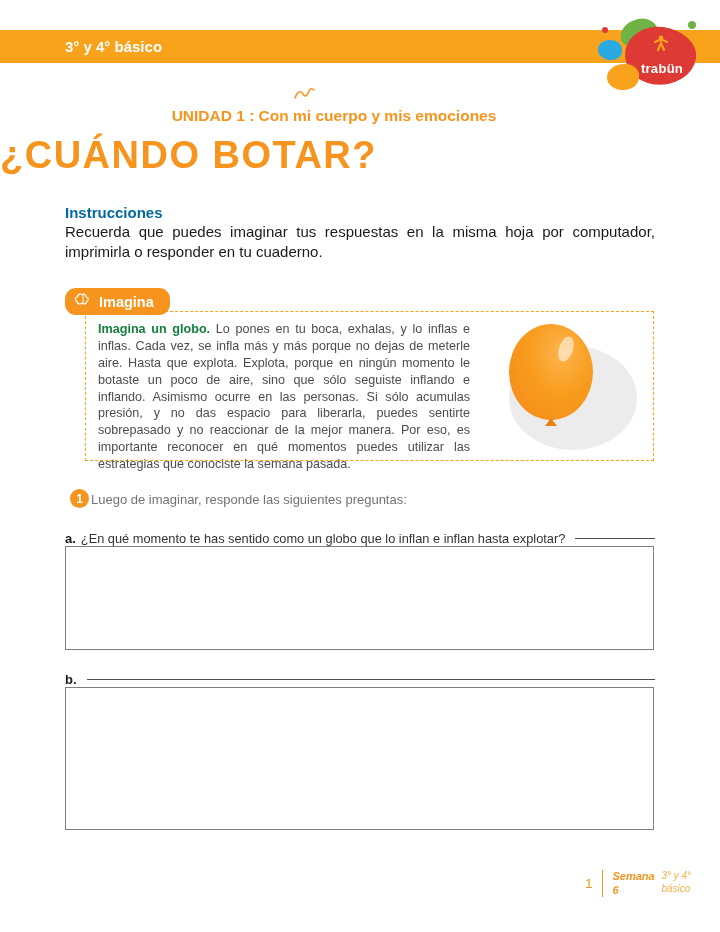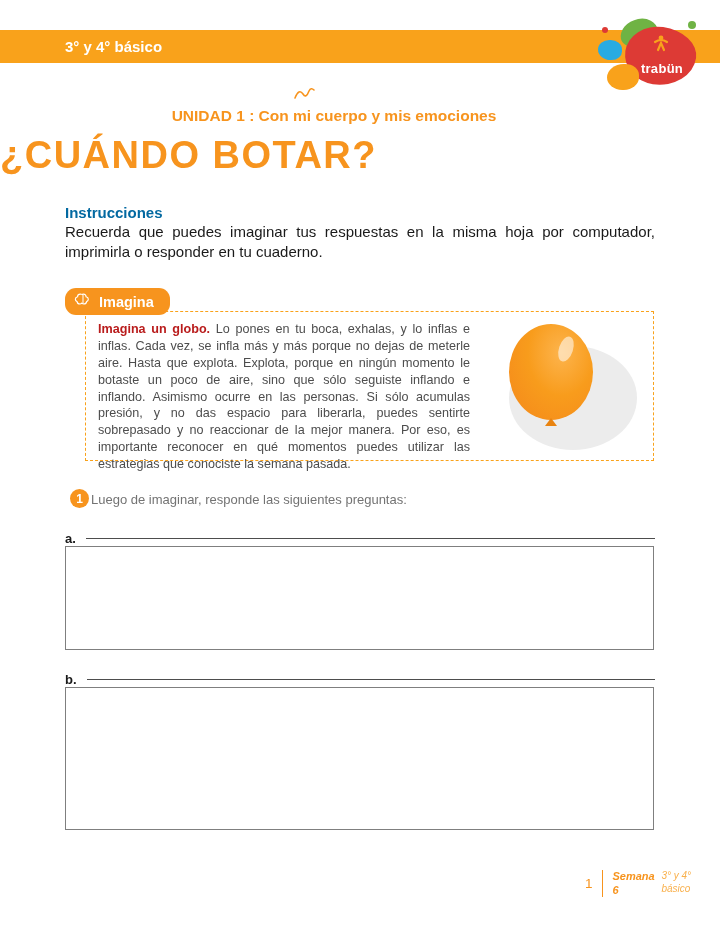--- a/index.html
+++ b/index.html
@@ -39,21 +39,21 @@
   .instr-body{position:absolute;left:65px;top:222px;width:590px;font-size:15px;color:#1a1a1a;
     text-align:justify;line-height:1.32;}
   
   .imagina-tab{position:absolute;left:65px;top:288px;z-index:2;display:inline-flex;align-items:flex-end;
     gap:7px;background:#F7941E;color:#fff;border-radius:11px;padding:4px 16px 5px 9px;
     font-weight:bold;font-size:14.5px;}
   .imagine-box{position:absolute;left:85px;top:311px;width:569px;height:150px;
     border:1.6px dashed #F9A21B;background:#fff;box-sizing:border-box;}
   .imagine-paragraph{position:absolute;left:12px;top:9px;width:372px;font-size:12.6px;
     color:#4d4d4d;text-align:justify;line-height:1.34;}
-  .imagine-paragraph b{color:#b91c1c;}
+  .imagine-paragraph b{color:#15803d;}
   .balloon-wrap{position:absolute;right:12px;top:6px;width:160px;height:136px;}
   .balloon-shadow{position:absolute;right:4px;bottom:4px;width:128px;height:104px;
     background:#ECECEC;border-radius:50%;}
   .balloon-body{position:absolute;left:28px;top:6px;width:84px;height:96px;border-radius:50%;
     background:radial-gradient(ellipse at 62% 30%, #FDB44D 0%, #F89C1C 45%, #F4871B 100%);}
   .balloon-glare{position:absolute;left:78px;top:18px;width:14px;height:26px;border-radius:50%;
     background:rgba(255,255,255,.55);transform:rotate(18deg);}
   .balloon-knot{position:absolute;left:64px;top:100px;width:0;height:0;
     border-left:6px solid transparent;border-right:6px solid transparent;border-bottom:8px solid #E9830F;}
   
@@ -136,20 +136,21 @@
       <div class="balloon-glare"></div>
       <div class="balloon-knot"></div>
     </div>
   </div>
 
   <div class="intro-badge">1</div>
   <div class="intro-text">Luego de imaginar, responde las siguientes preguntas:</div>
 
   <div class="q-row q-a-row">
     <span class="q-label">a.</span>
+    <span class="q-text">¿En qué momento te has sentido como un globo que lo inflan e inflan hasta explotar?</span>
     <span class="q-divider"></span>
   </div>
   <textarea class="answer answer-a" style=""></textarea>
 
   <div class="q-row q-b-row">
     <span class="q-label">b.</span>
     <span class="q-divider"></span>
   </div>
   <textarea class="answer answer-b" style=""></textarea>
 

